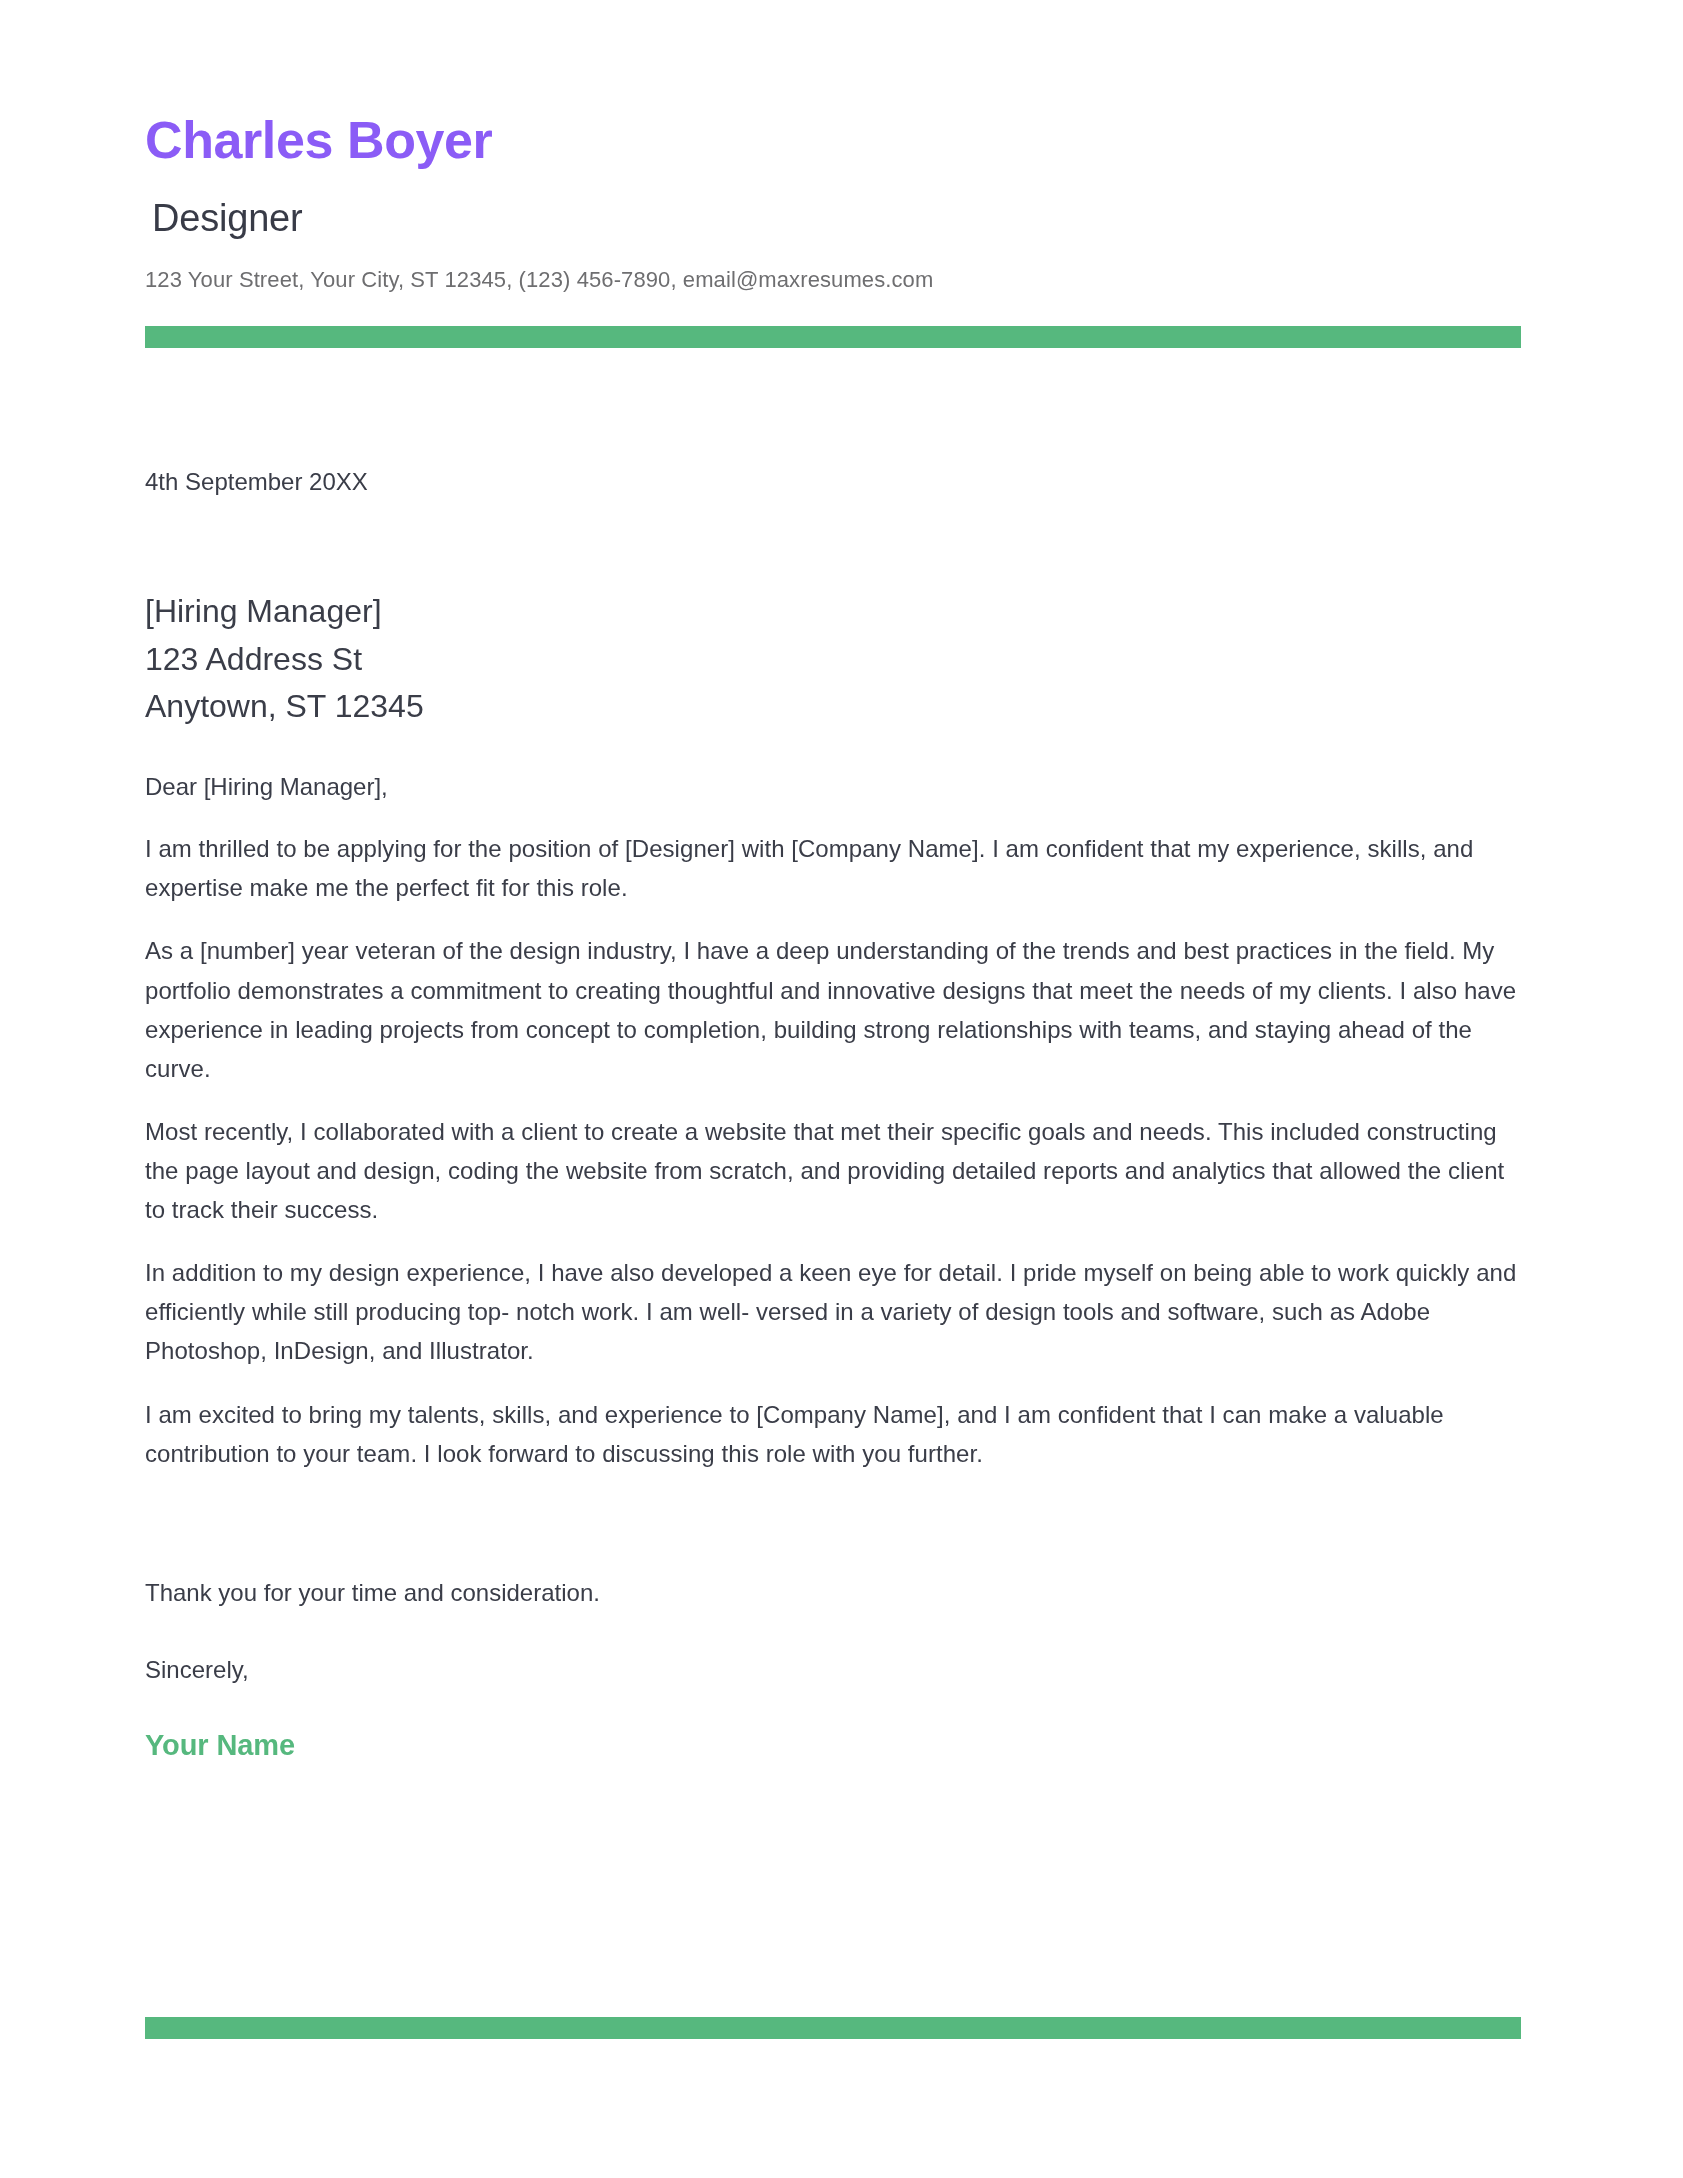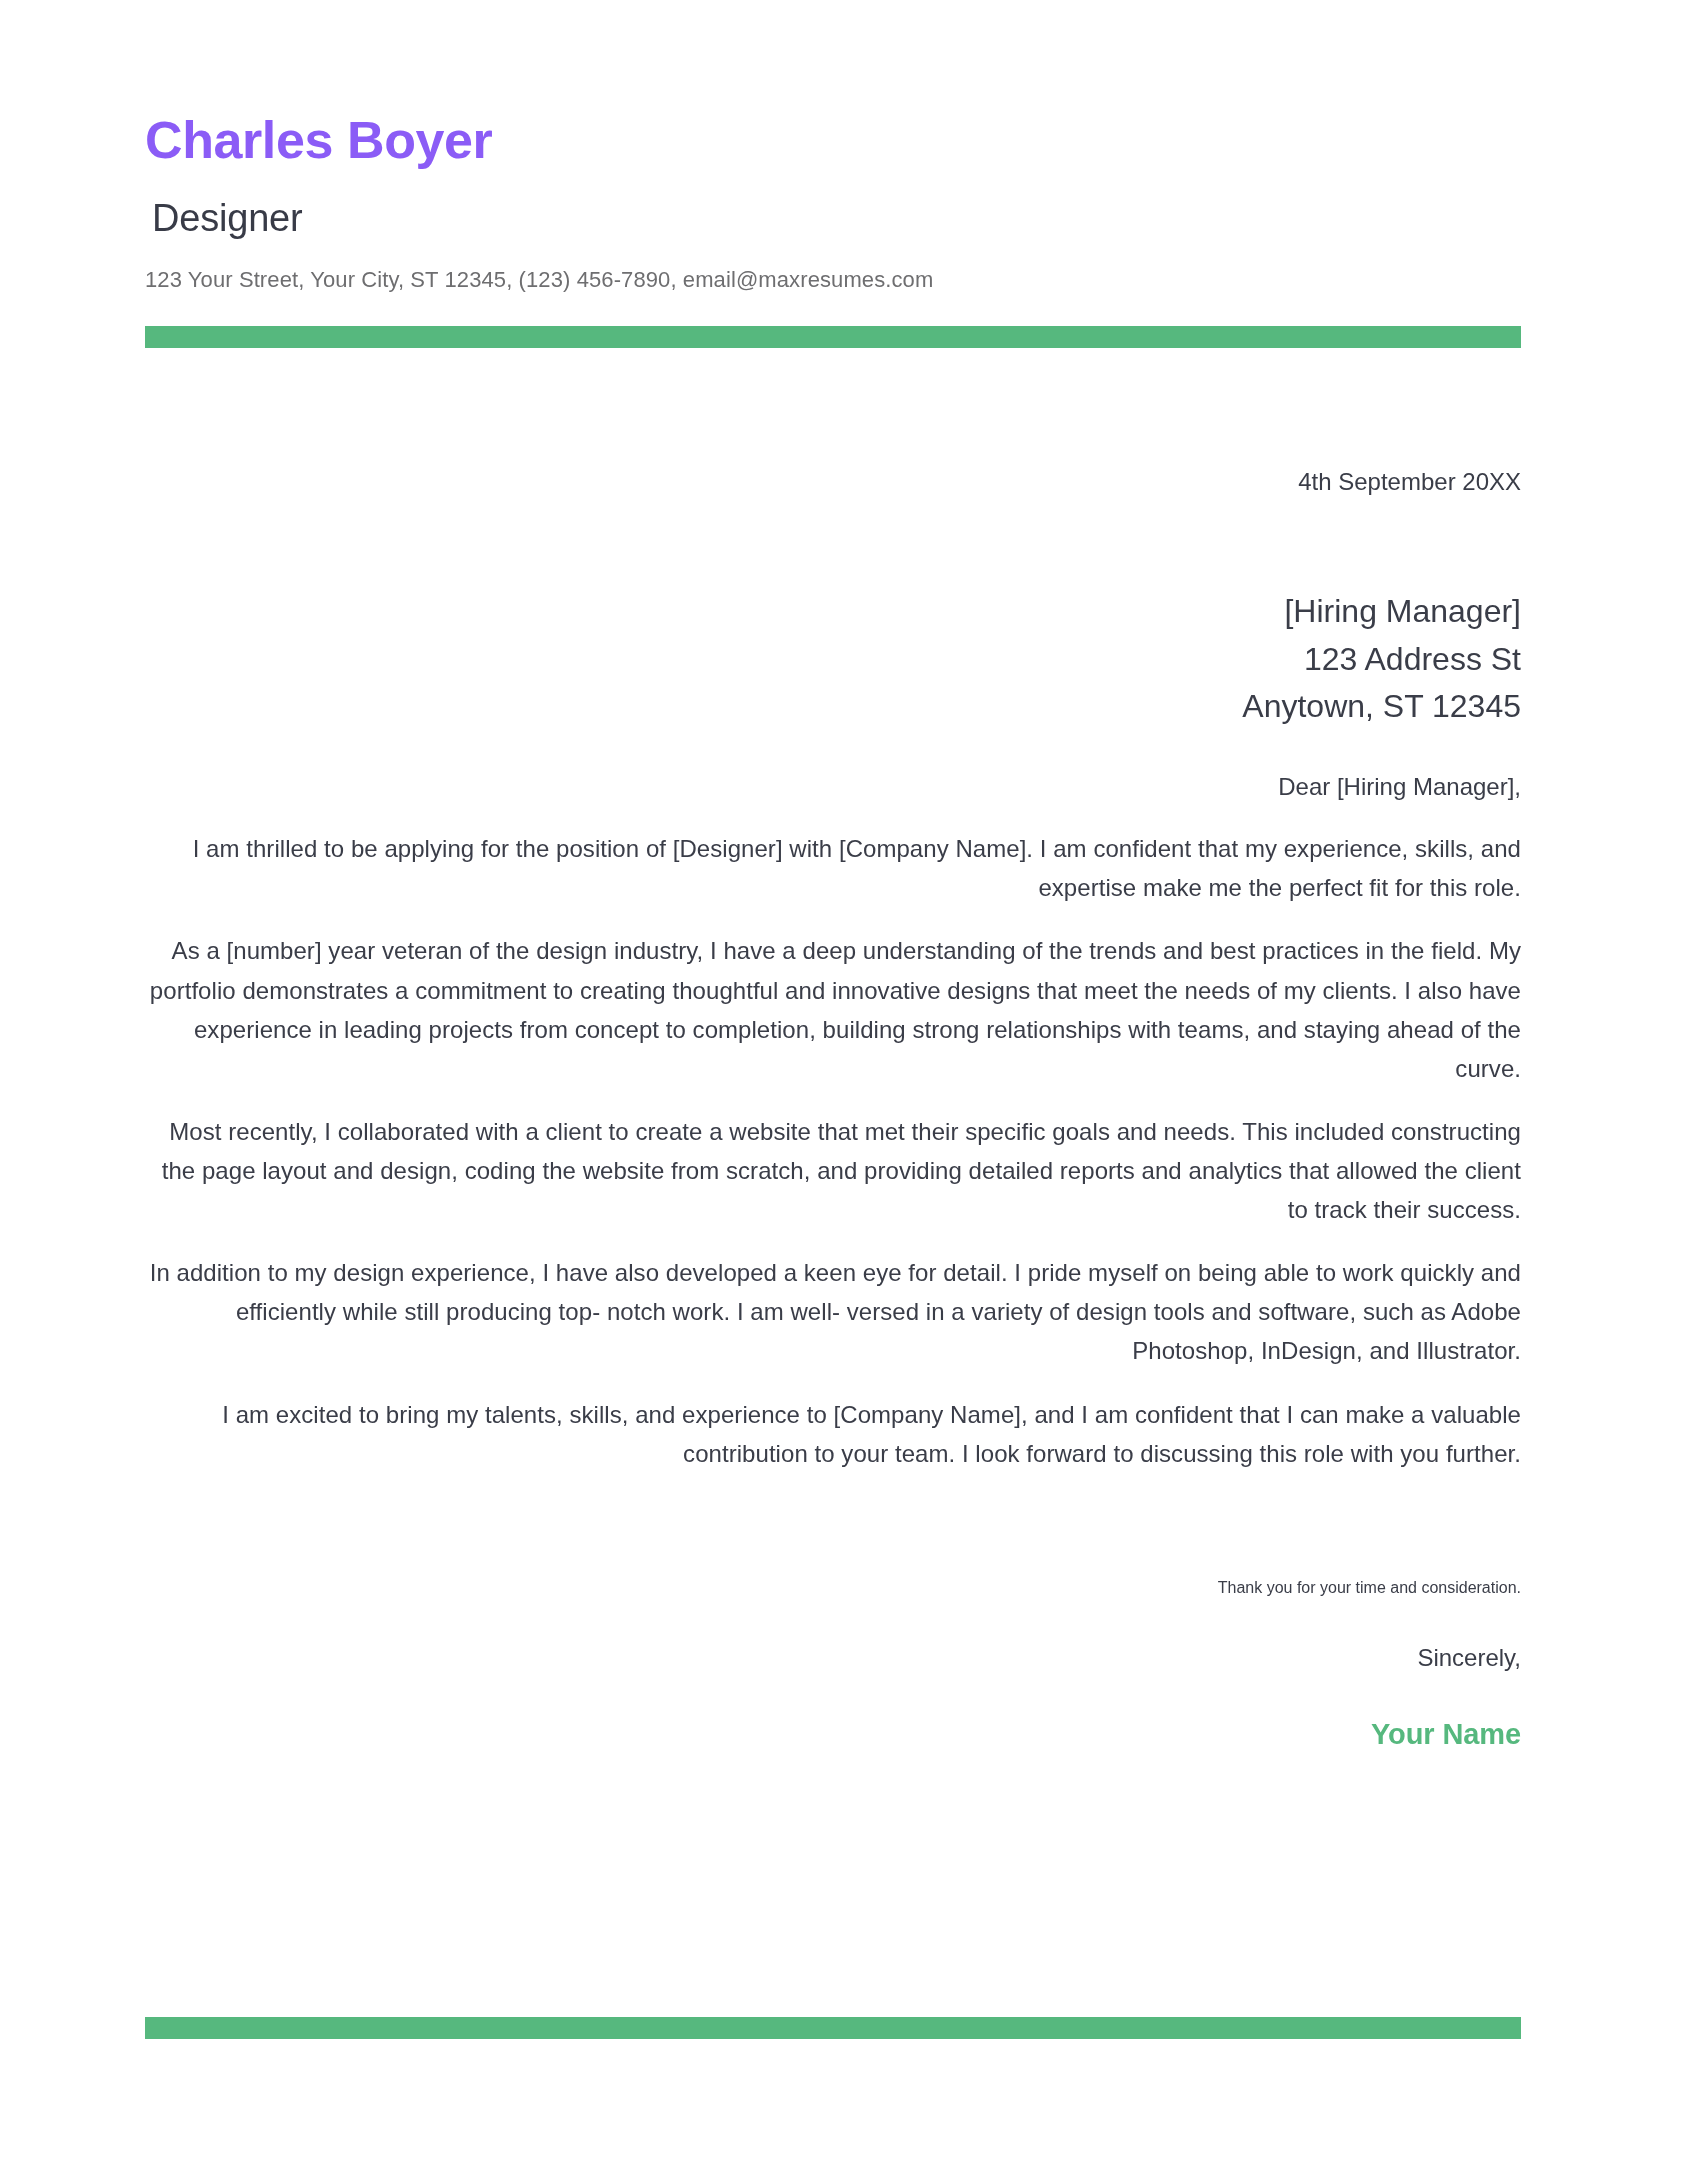--- a/index.html
+++ b/index.html
@@ -58,21 +58,20 @@
     background: #56b87e;
     width: 1376px;
   }
   .rule-top {
     margin-top: 31px;
   }
 
   
   .letter {
     padding-top: 117px;
-    text-align: right;
   }
   .date {
     font-size: 24px;
     color: #3a3d48;
     line-height: 1.45;
     margin: 0;
   }
   .address-block {
     margin-top: 89px;
     font-size: 32px;
@@ -89,21 +88,21 @@
     line-height: 1.45;
   }
   .para {
     font-size: 24px;
     color: #3a3d48;
     line-height: 1.63;
     letter-spacing: 0.05px;
   }
   .closing-thanks {
     margin-top: 103px;
-    font-size: 16px;
+    font-size: 24px;
     color: #3a3d48;
     line-height: 1.45;
   }
   .closing-sincerely {
     margin-top: 42px;
     font-size: 24px;
     color: #3a3d48;
     line-height: 1.45;
   }
   .signature {

